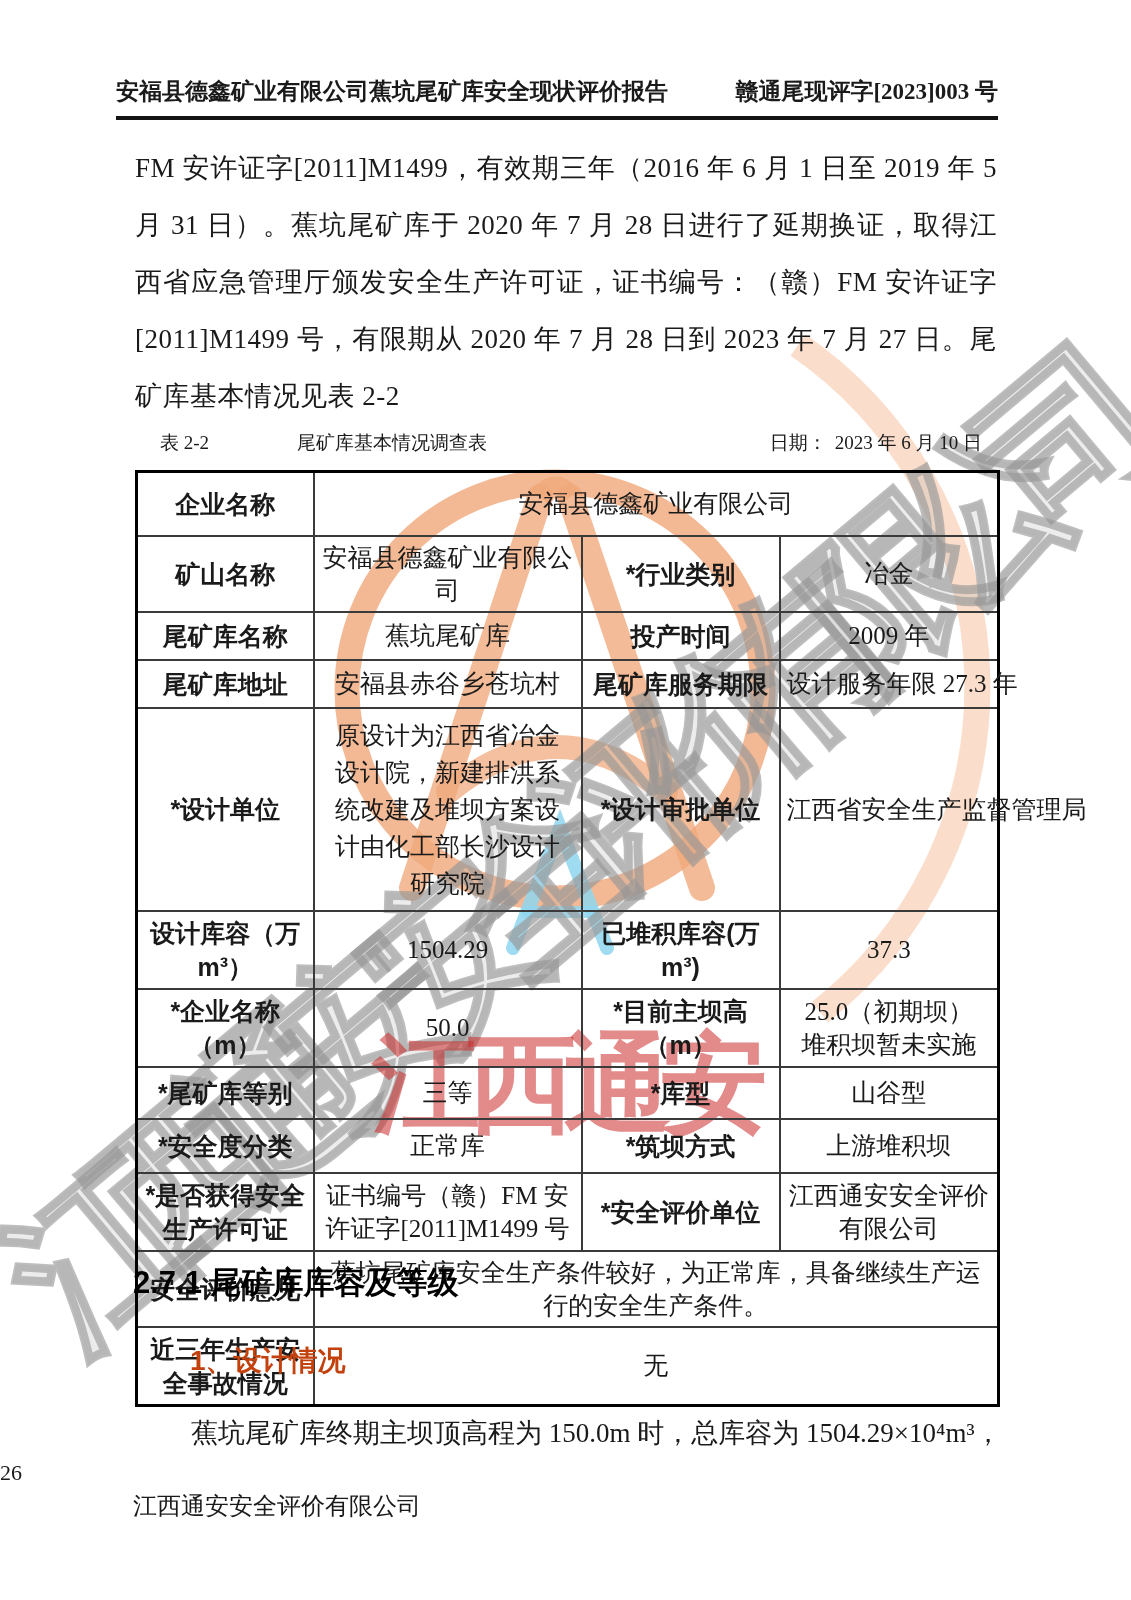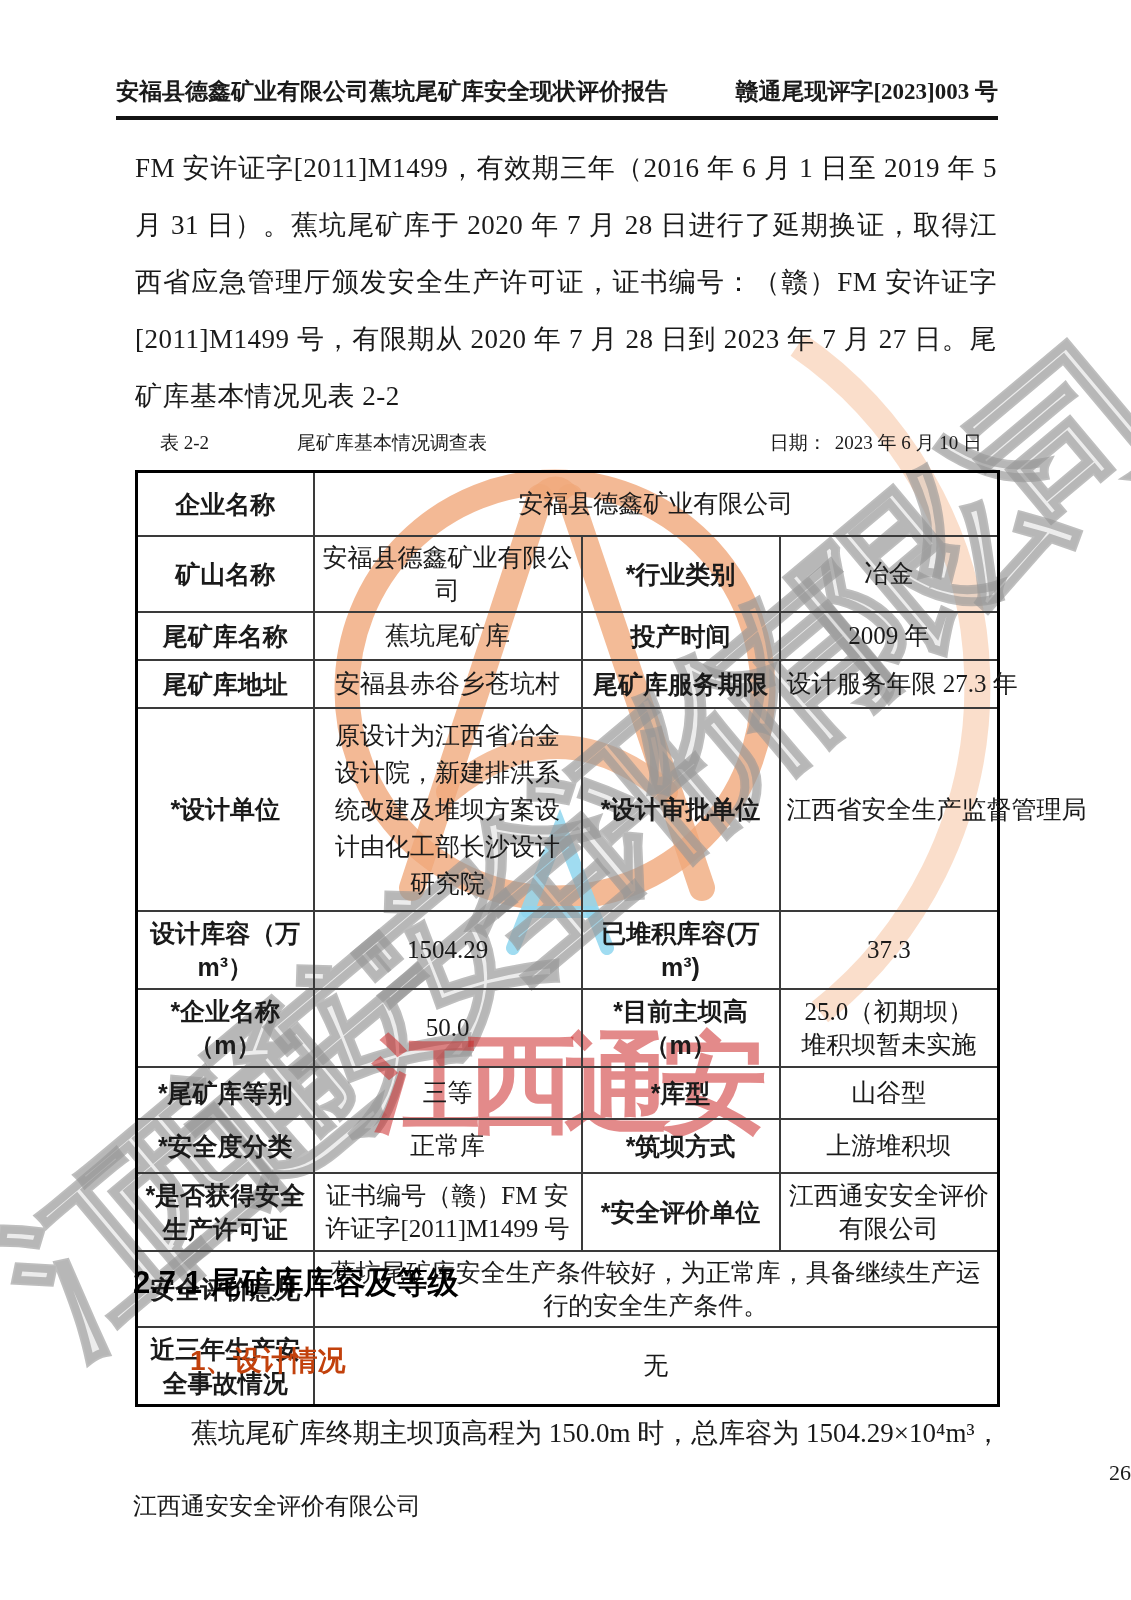--- a/index.html
+++ b/index.html
@@ -71,21 +71,21 @@
   }
   .sec-h2{
     position:absolute;left:190px;top:1342px;
     font-family:"Liberation Sans", sans-serif;font-weight:bold;font-size:28px;color:#c2410c;
   }
   .sec-par{
     position:absolute;left:135px;top:1408px;width:880px;
     font-size:27px;line-height:50px;text-indent:56px;
   }
   .footer-page{
-    position:absolute;left:0;top:1460px;width:1131px;text-align:right;
+    position:absolute;left:0;top:1460px;width:1131px;text-align:left;
     font-size:22px;
   }
   .footer-company{
     position:absolute;left:133px;top:1490px;font-size:24px;
   }
 </style>
 </head>
 <body>
 
 <div class="wm-layer">

